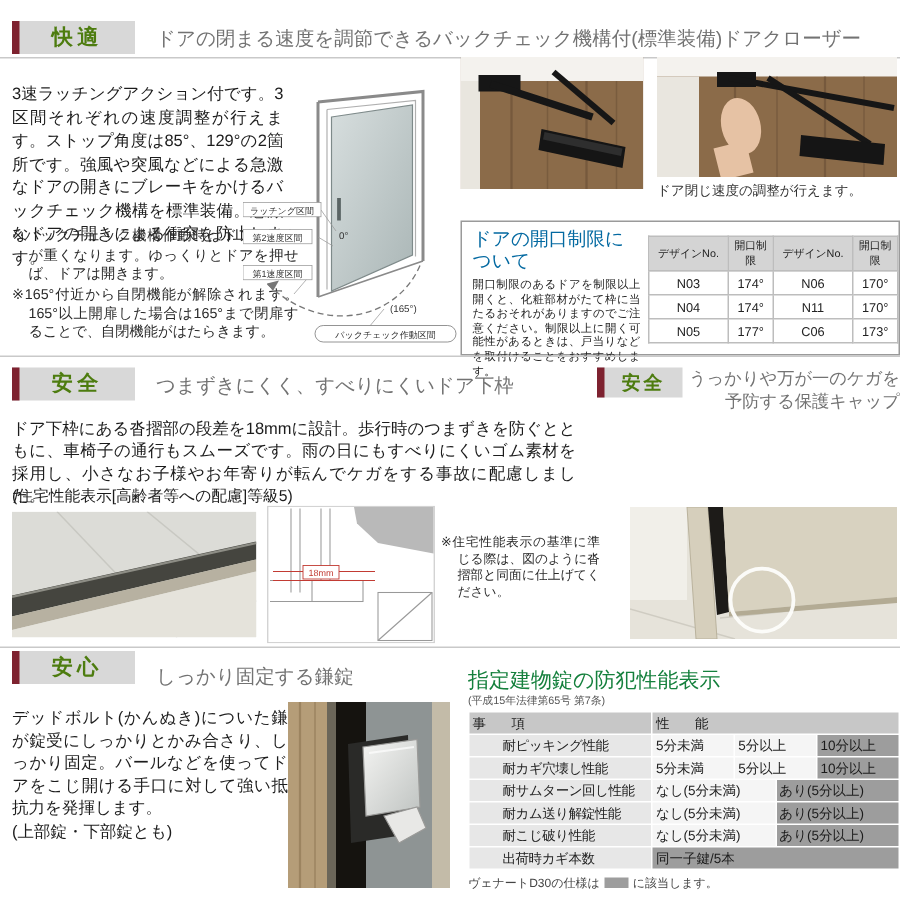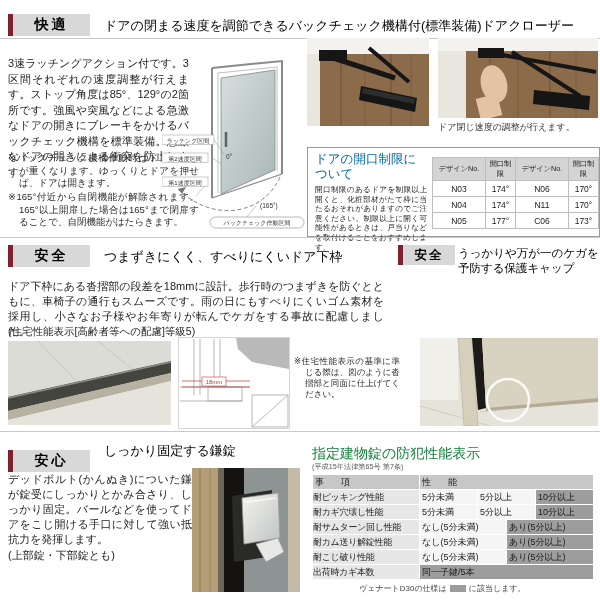--- a/index.html
+++ b/index.html
@@ -1,22 +1,22 @@
 <!DOCTYPE html>
 <html><head>
 <meta charset="utf-8">
 <style>
   html,body{margin:0;padding:0;background:#fff;}
   body{width:600px;height:600px;font-family:"Liberation Sans","DejaVu Sans",sans-serif;color:#1a1a1a;}
   #page{position:relative;width:600px;height:600px;background:#fff;overflow:hidden;}
   .abs{position:absolute;}
-  .sec-label{position:absolute;background:#d8d8d8;border-left:5px solid #7e2230;display:flex;align-items:center;justify-content:center;font-weight:bold;color:#000000;}
+  .sec-label{position:absolute;background:#d8d8d8;border-left:5px solid #7e2230;display:flex;align-items:center;justify-content:center;font-weight:bold;color:#4d7c0f;}
   .sec-label.big{width:77px;height:22px;font-size:14px;letter-spacing:3px;}
   .sec-label.small{width:52px;height:20px;font-size:12.5px;letter-spacing:2px;}
-  .sec-title{position:absolute;font-size:13px;color:#000000;}
+  .sec-title{position:absolute;font-size:13px;color:#737373;text-align:right;}
   .body-text{position:absolute;font-size:11px;line-height:15.5px;color:#1c1c1c;text-align:justify;}
   .note{position:absolute;font-size:9.5px;line-height:12.5px;color:#2a2a2a;padding-left:11px;text-indent:-11px;text-align:justify;}
   .rule{position:absolute;height:1px;background:#c9c9c9;}
   .caption{position:absolute;font-size:9px;color:#333;}
   .photo{position:absolute;overflow:hidden;}
   .photo svg{display:block;}
   
   #limit-box{position:absolute;left:307px;top:147px;width:291px;height:88px;border:1px solid #9a9a9a;background:#fff;}
   #limit-title{position:absolute;left:7px;top:4px;width:112px;font-size:12.5px;line-height:15px;color:#0369a1;}
   #limit-body{position:absolute;left:7px;top:37px;width:112px;font-size:7.6px;line-height:9.6px;color:#222;text-align:justify;}
@@ -24,25 +24,25 @@
   .limit-table th{background:#d4d4d4;font-size:7.2px;font-weight:normal;color:#222;border:1px solid #bdbdbd;padding:1px 2px;}
   .limit-table td{font-size:8.5px;color:#222;border:1px solid #bdbdbd;text-align:center;padding:2.5px 2px;}
   .limit-table .c-no{width:52px;}
   .limit-table .c-deg{width:26px;}
   
   #sec-title{position:absolute;left:312px;top:445px;font-size:14px;color:#15803d;}
   #sec-subtitle{position:absolute;left:312px;top:462px;font-size:7.2px;color:#555;}
   .perf-table{position:absolute;left:312px;top:474px;border-collapse:separate;border-spacing:1.5px;}
   .perf-table th,.perf-table td{font-weight:normal;font-size:9px;line-height:11px;padding:1.5px 2px;text-align:left;color:#222;}
   .perf-table .ph{background:#c7c7c7;letter-spacing:4px;}
-  .perf-table .pi{background:#e7e7e7;text-align:left;padding-left:0;width:104px;letter-spacing:-0.3px;}
+  .perf-table .pi{background:#e7e7e7;text-align:left;padding-left:22px;width:104px;letter-spacing:-0.3px;}
   .perf-table .pv{background:#f5f5f5;}
   .perf-table .hl{background:#9d9d9d;color:#1b1b1b;}
   .perf-table col.vc{width:28px;}
-  #footnote{position:absolute;left:312px;top:583px;font-size:8px;color:#444;margin-left:47px;}
+  #footnote{position:absolute;left:312px;top:583px;font-size:8px;color:#444;}
   .swatch{display:inline-block;width:16px;height:7px;background:#9d9d9d;vertical-align:middle;margin:0 3px;}
   svg text{font-family:"Liberation Sans","DejaVu Sans",sans-serif;}
 </style>
 </head>
 <body>
 
 <div id="page">
 
   <div class="sec-label big" style="left:8px;top:14px;">
     <span>快適</span>
@@ -225,21 +225,21 @@
       <polygon points="38,0 52,0 58,88 44,88" fill="#d6cfbc" stroke="#b6ae97" stroke-width="0.6"></polygon>
       <polygon points="52,0 62,0 66,70 58,72" fill="#1d1b18"></polygon>
       <polygon points="62,0 178,0 178,60 66,70" fill="#d8d2c0"></polygon>
       <polygon points="66,70 178,60 178,64 66,73" fill="#b3ab94"></polygon>
       <circle cx="88" cy="62" r="21" fill="none" stroke="#fdfdfb" stroke-width="2.5" opacity="0.95"></circle>
     </svg>
   </div>
 
   <div class="rule" style="left:0;top:431px;width:600px;"></div>
 
-  <div class="sec-label big" style="left:8px;top:450px;">
+  <div class="sec-label big" style="left:8px;top:434px;">
     <span>安心</span>
   </div>
   <div class="sec-title" style="left:104px;top:442px;font-size:13px;">しっかり固定する鎌錠</div>
   <div class="body-text" style="left:8px;top:472px;width:184px;line-height:15px;">デッドボルト(かんぬき)についた鎌が錠受にしっかりとかみ合さり、しっかり固定。バールなどを使ってドアをこじ開ける手口に対して強い抵抗力を発揮します。</div>
   <div class="body-text" style="left:8px;top:548px;width:184px;">(上部錠・下部錠とも)</div>
 
   <div class="photo" style="left:192px;top:468px;width:108px;height:124px;">
     <svg width="108" height="124" viewBox="0 0 108 124">
       <rect width="108" height="124" fill="#8e9494"></rect>
       <rect x="0" y="0" width="26" height="124" fill="#b59d78"></rect>

